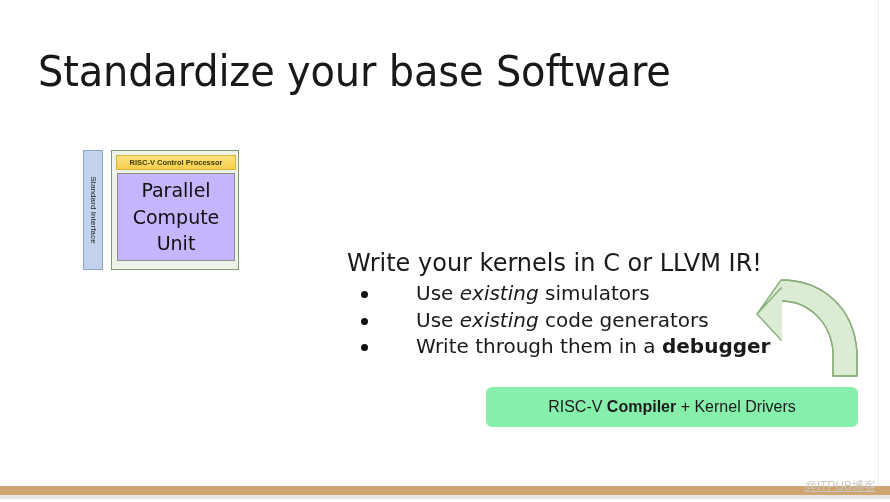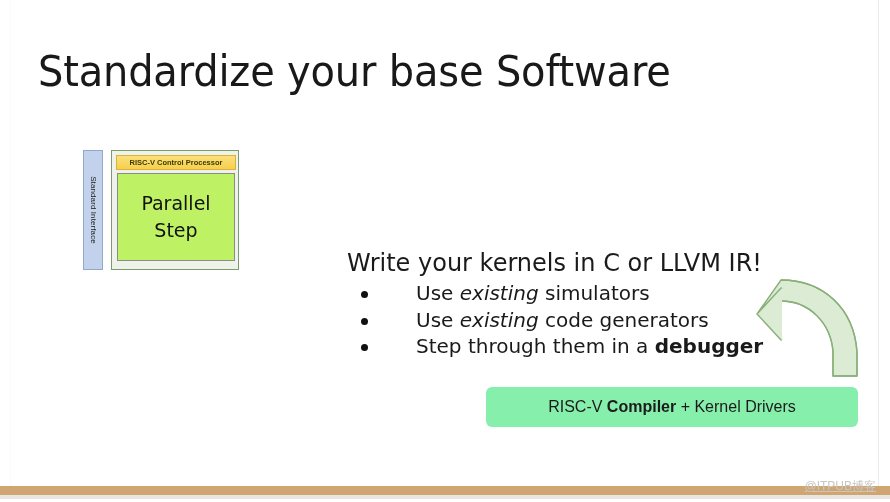--- a/index.html
+++ b/index.html
@@ -112,21 +112,21 @@
     font-weight: bold;
     color: #3b3b00;
     white-space: nowrap;
   }
   #pcu-inner {
     position: absolute;
     left: 5px;
     top: 22px;
     width: 118px;
     height: 88px;
-    background: #bef264;
+    background: #c4b5fd;
     border: 1px solid #8b8b8b;
     box-sizing: border-box;
     display: flex;
     flex-direction: column;
     align-items: center;
     justify-content: center;
   }
   #pcu-inner .pcu-line {
     font-family: "DejaVu Sans", sans-serif;
     font-size: 19px;
@@ -245,36 +245,37 @@
     <div id="std-interface">
       <span class="vtext">Standard Interface</span>
     </div>
 
     <div id="pcu-outer">
       <div id="risc-v-band">
         <span>RISC-V Control Processor</span>
       </div>
       <div id="pcu-inner">
         <div class="pcu-line">Parallel</div>
-        <div class="pcu-line">Step</div>
+        <div class="pcu-line">Compute</div>
+        <div class="pcu-line">Unit</div>
       </div>
     </div>
   </div>
 
   <div id="body-text">
     <div id="lead-line">Write your kernels in C or LLVM IR!</div>
     <ul id="bullets">
       <li>
         <span class="dot"></span><span>Use </span><span class="it">existing</span><span> simulators</span>
       </li>
       <li>
         <span class="dot"></span><span>Use </span><span class="it">existing</span><span> code generators</span>
       </li>
       <li>
-        <span class="dot"></span><span>Step through them in a </span><span class="bd">debugger</span><span></span>
+        <span class="dot"></span><span>Write through them in a </span><span class="bd">debugger</span><span></span>
       </li>
     </ul>
   </div>
 
   <div id="arrow">
     <svg width="110" height="102" viewBox="0 0 110 102" xmlns="http://www.w3.org/2000/svg">
       <path d="M 4 36
                L 28 10
                L 28 23
                C 56 23 78 45 80 74

